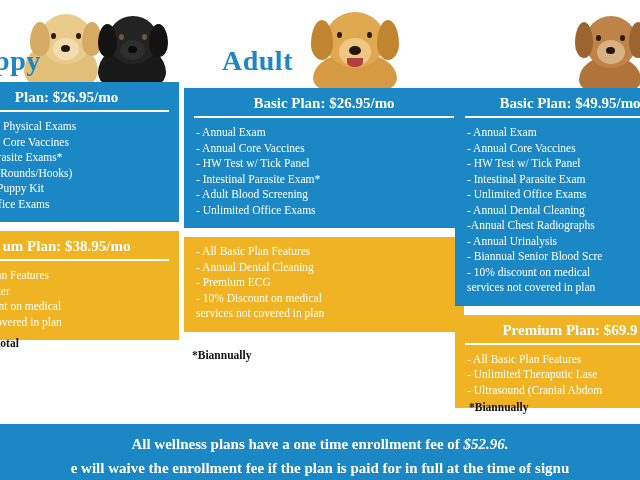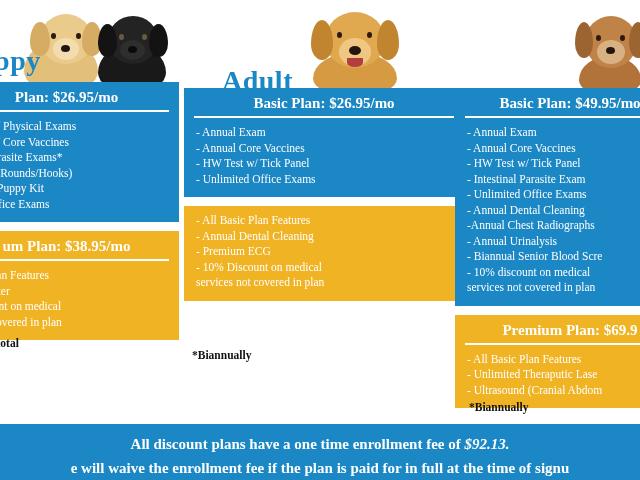--- a/index.html
+++ b/index.html
@@ -101,21 +101,21 @@
   .col-title {
     position: absolute;
     font-family: "Liberation Serif", serif;
     font-weight: bold;
     font-size: 28px;
     color: #1b87c4;
     letter-spacing: 0.5px;
     white-space: nowrap;
   }
   .title-puppy  { left: -22px; top: 45px; }
-  .title-adult  { left: 222px; top: 45px; margin-top: 20px; }
+  .title-adult  { left: 222px; top: 45px; }
   .title-senior { left: 471px; top: 45px; }
 
   .footnote {
     position: absolute;
     font-weight: bold;
     font-size: 11.5px;
     color: #111111;
     white-space: nowrap;
   }
   .fn-puppy  { left: -16px; top: 337px; }
@@ -230,20 +230,22 @@
   </div>
   <div class="footnote fn-puppy">in total</div>
 
   <div class="col col-adult" style="top:88px;">
     <div class="panel panel-blue">
       <div class="panel-title">Basic Plan: $26.95/mo</div>
       <ul class="items">
         <li>- Annual Exam</li>
         <li>- Annual Core Vaccines</li>
         <li>- HW Test w/ Tick Panel</li>
+        <li>- Intestinal Parasite Exam*</li>
+        <li>- Adult Blood Screening</li>
         <li>- Unlimited Office Exams</li>
       </ul>
     </div>
     <div class="gap"></div>
     <div class="panel panel-gold">
       <ul class="items">
         <li>- All Basic Plan Features</li>
         <li>- Annual Dental Cleaning</li>
         <li>- Premium ECG</li>
         <li>- 10% Discount on medical</li>
@@ -277,18 +279,18 @@
         <li>- All Basic Plan Features</li>
         <li>- Unlimited Theraputic Lase</li>
         <li>- Ultrasound (Cranial Abdom</li>
       </ul>
     </div>
   </div>
   <div class="footnote fn-senior">*Biannually</div>
 
   <div id="banner">
     <div class="banner-line">
-      <span>All discount plans have a one time enrollment fee of </span><em>$92.13.</em>
+      <span>All wellness plans have a one time enrollment fee of </span><em>$52.96.</em>
     </div>
     <div class="banner-line">e will waive the enrollment fee if the plan is paid for in full at the time of signu</div>
   </div>
 
 </div>
 
 </body></html>

